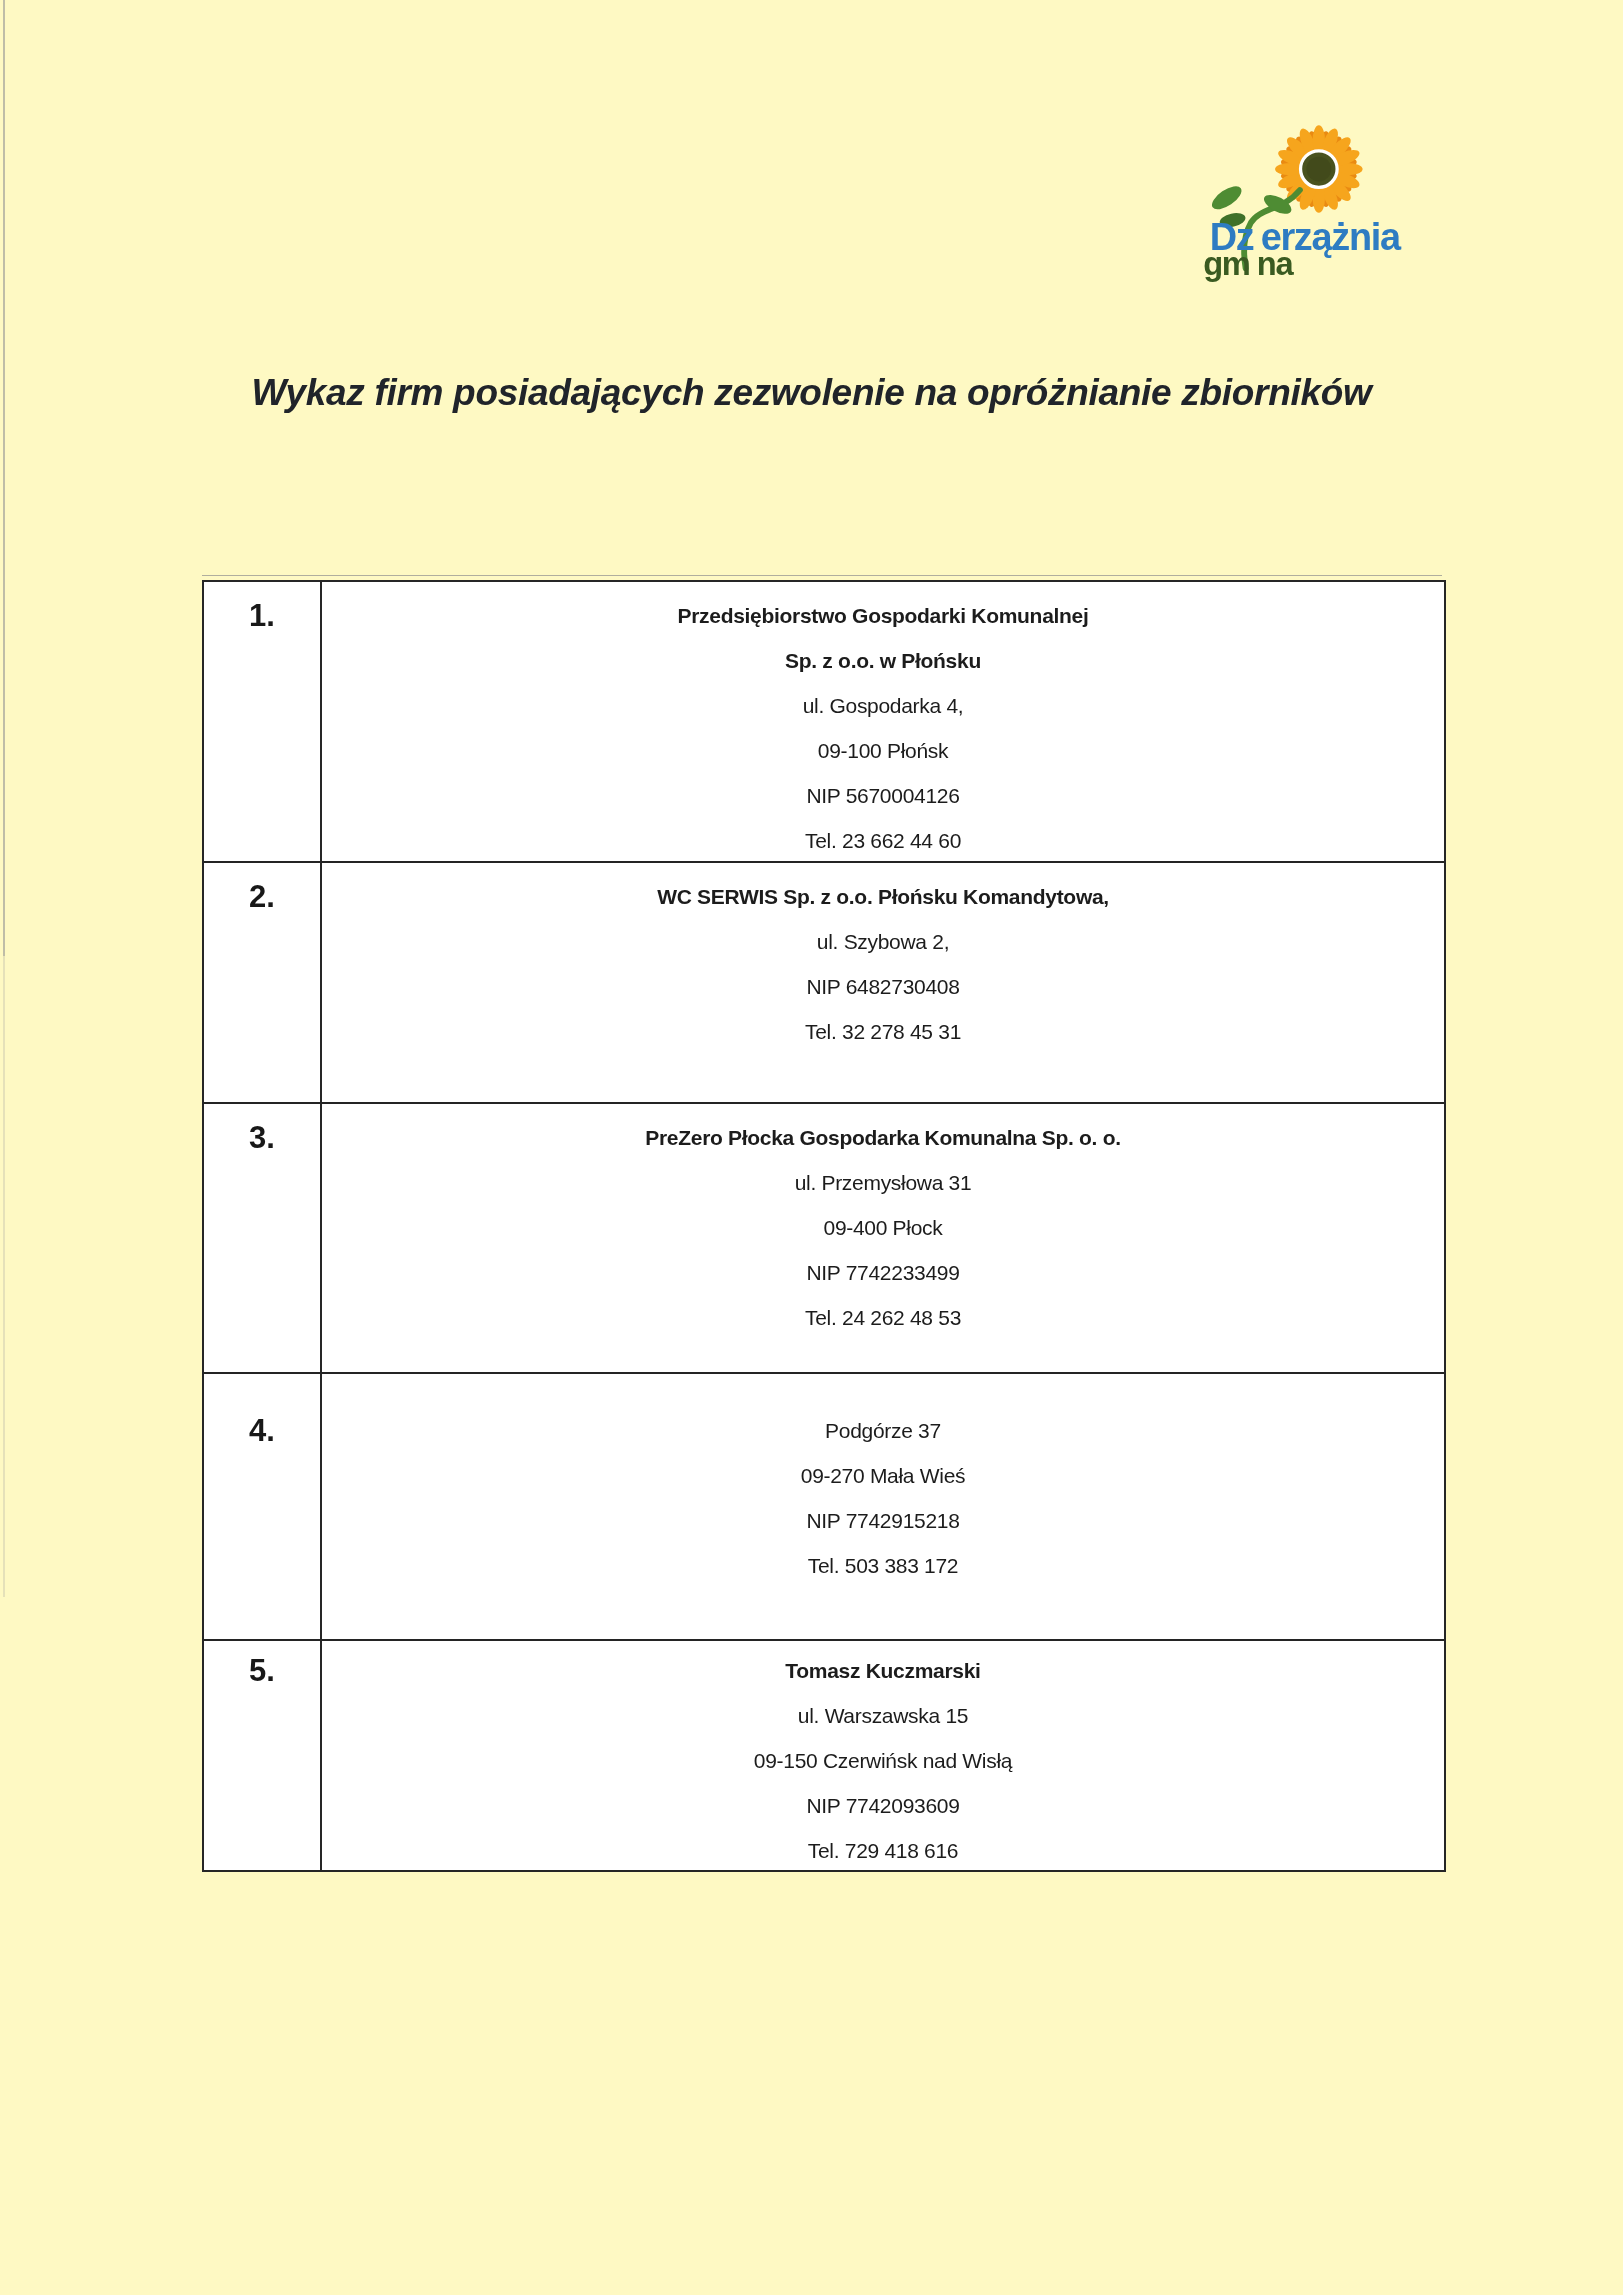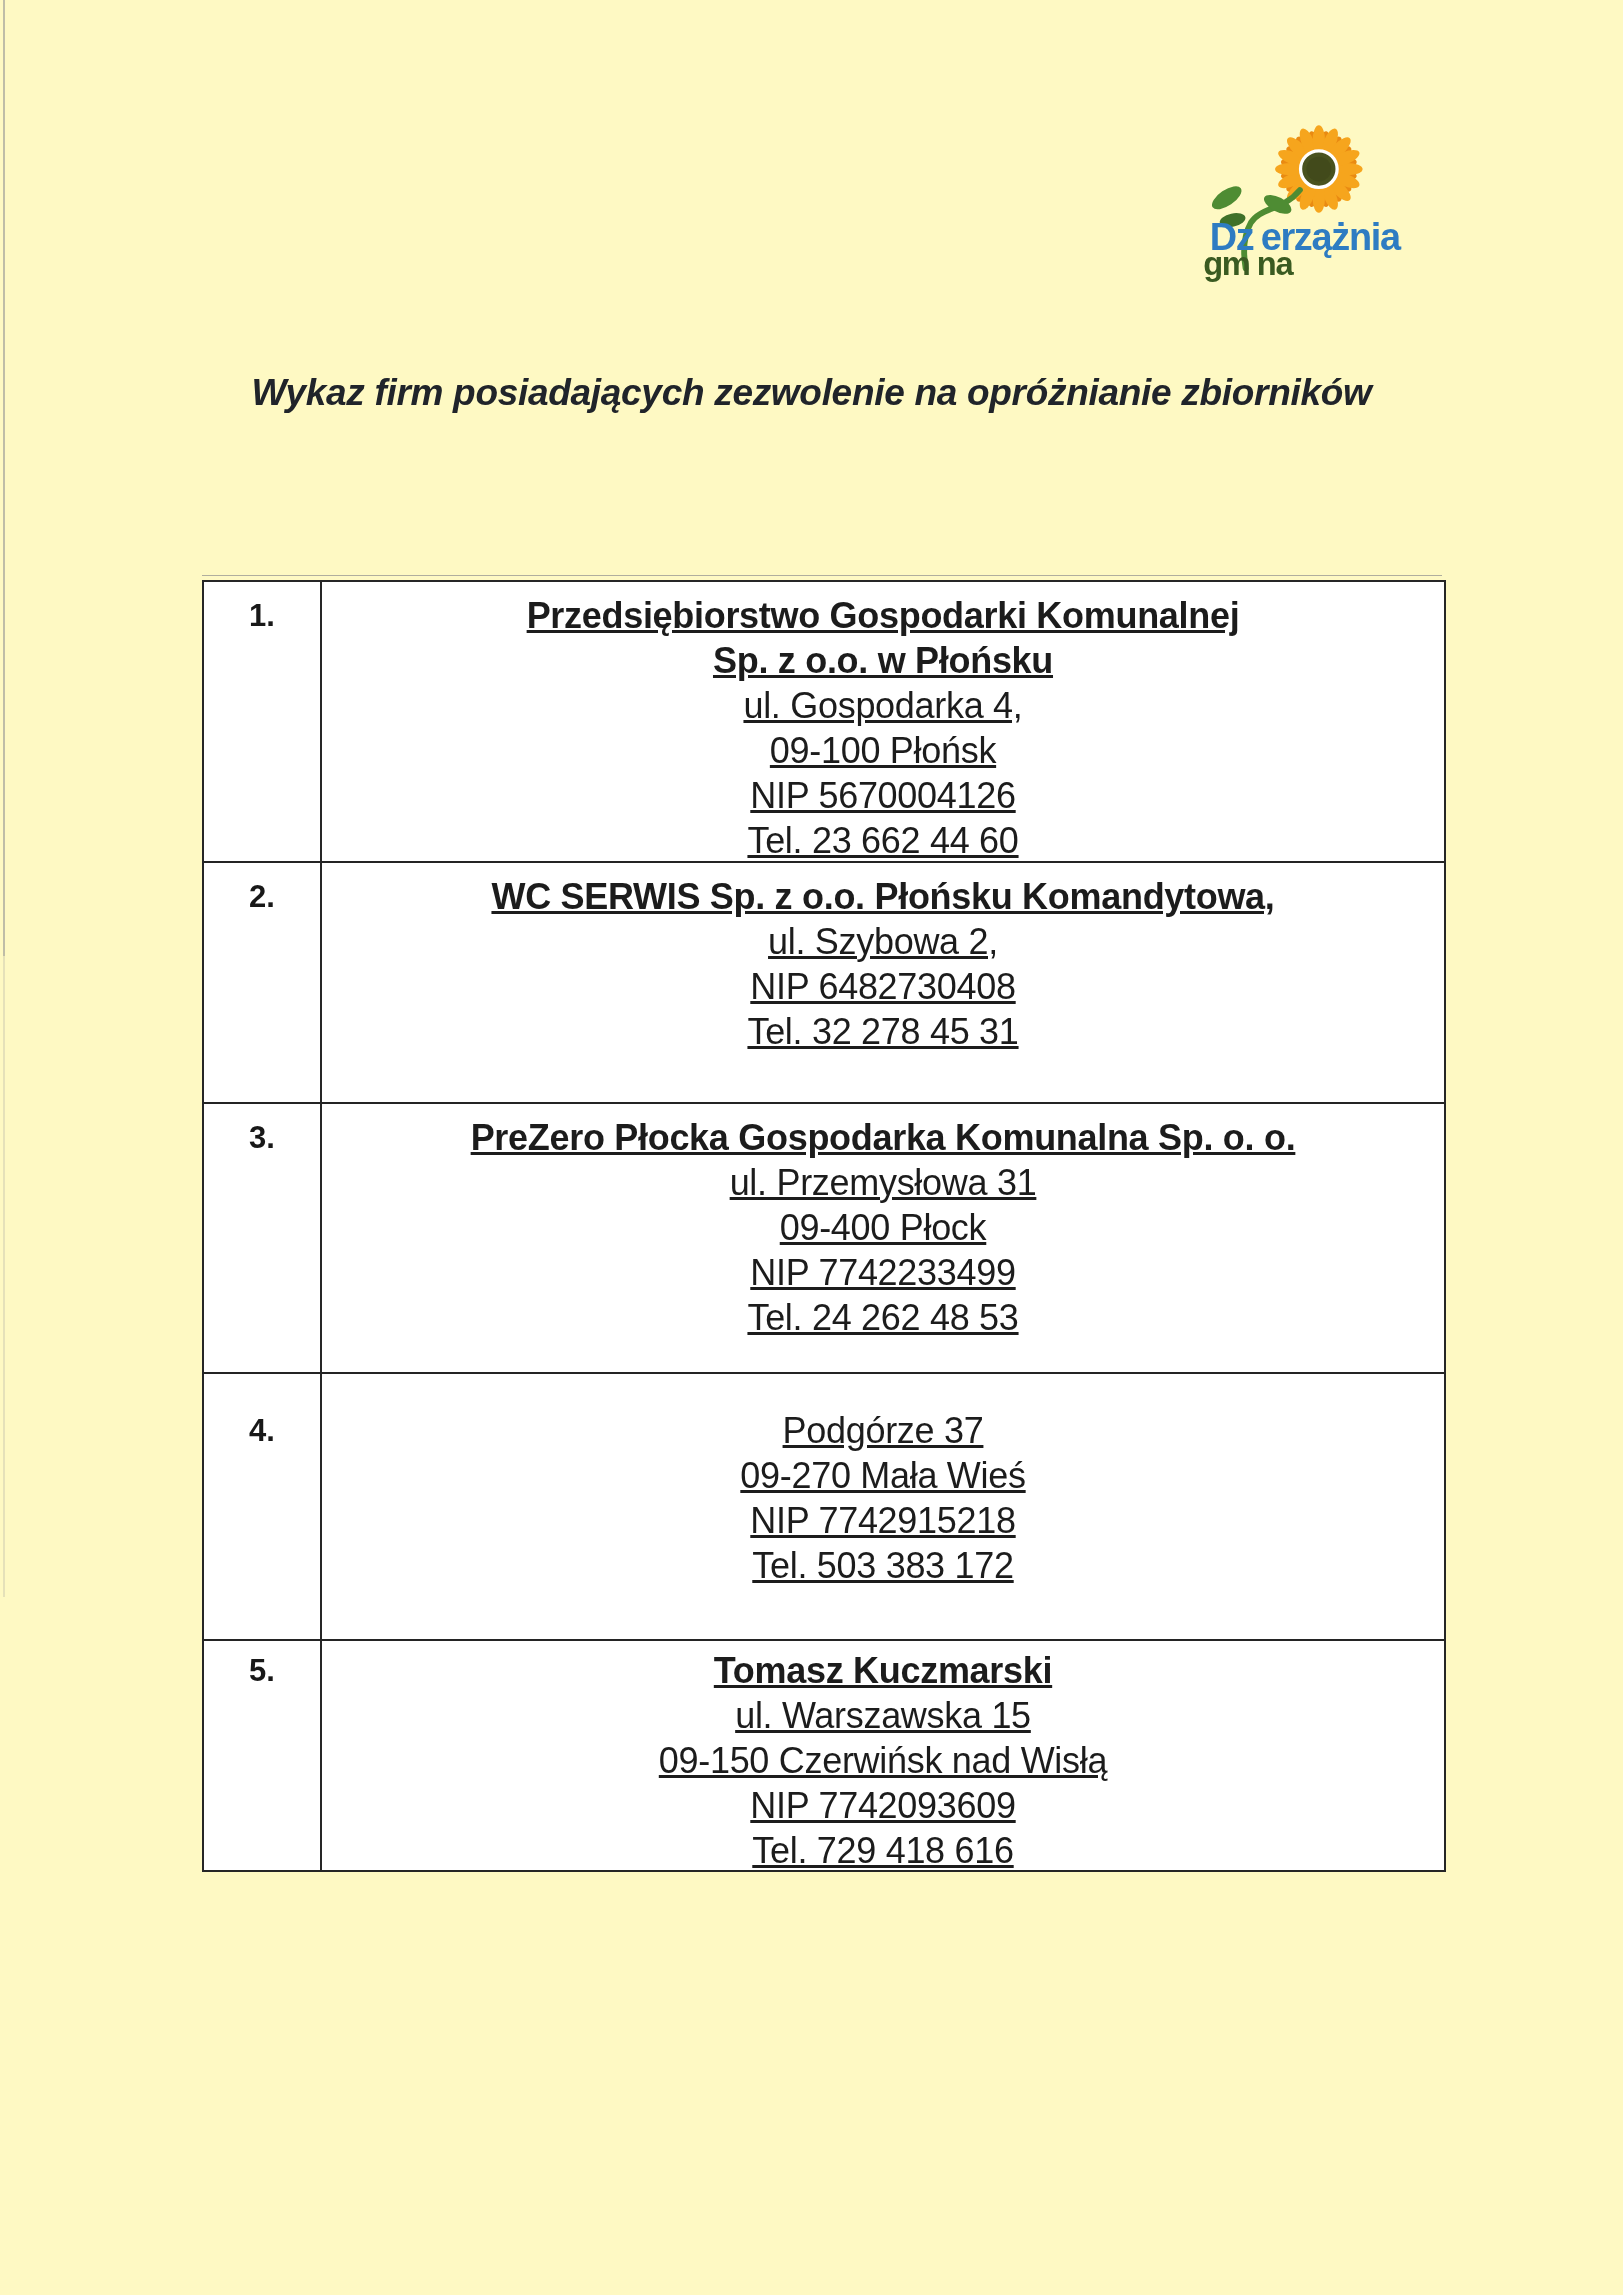--- a/index.html
+++ b/index.html
@@ -49,21 +49,21 @@
     flex:0 0 118px;width:118px;box-sizing:border-box;
     border-right:2px solid #262626;
     text-align:center;padding-top:10.5px;
     font-weight:bold;font-size:31px;line-height:45px;color:#181818;
   }
   .cell-body{
     flex:1;text-align:center;padding-top:10.5px;color:#1c1c1c;
   }
   .row-4 .cell-num,.row-4 .cell-body{padding-top:34px;}
   .row-5 .cell-num,.row-5 .cell-body{padding-top:6.5px;}
-  .line{display:block;line-height:45px;font-size:36px;letter-spacing:-0.3px;text-decoration:underline;}
+  .line{display:block;line-height:45px;font-size:21px;letter-spacing:-0.3px;}
   .name{font-weight:bold;}
 </style>
 </head>
 <body>
 
 <div class="page">
 
   <div class="scan-edge-top"></div>
   <div class="scan-edge-bottom"></div>
 

